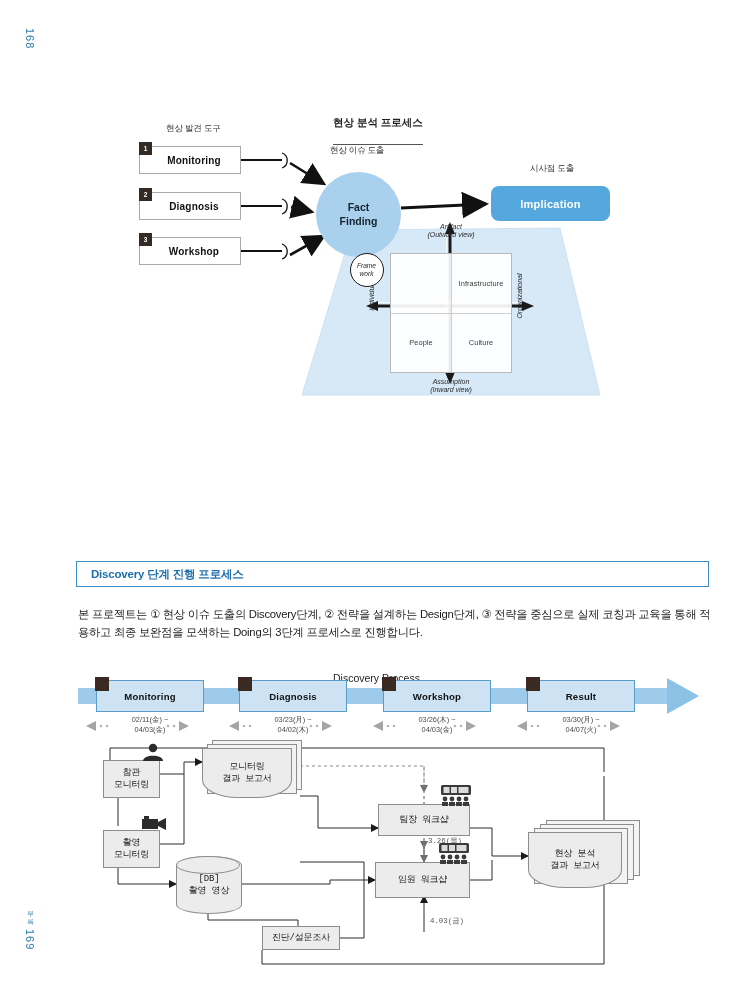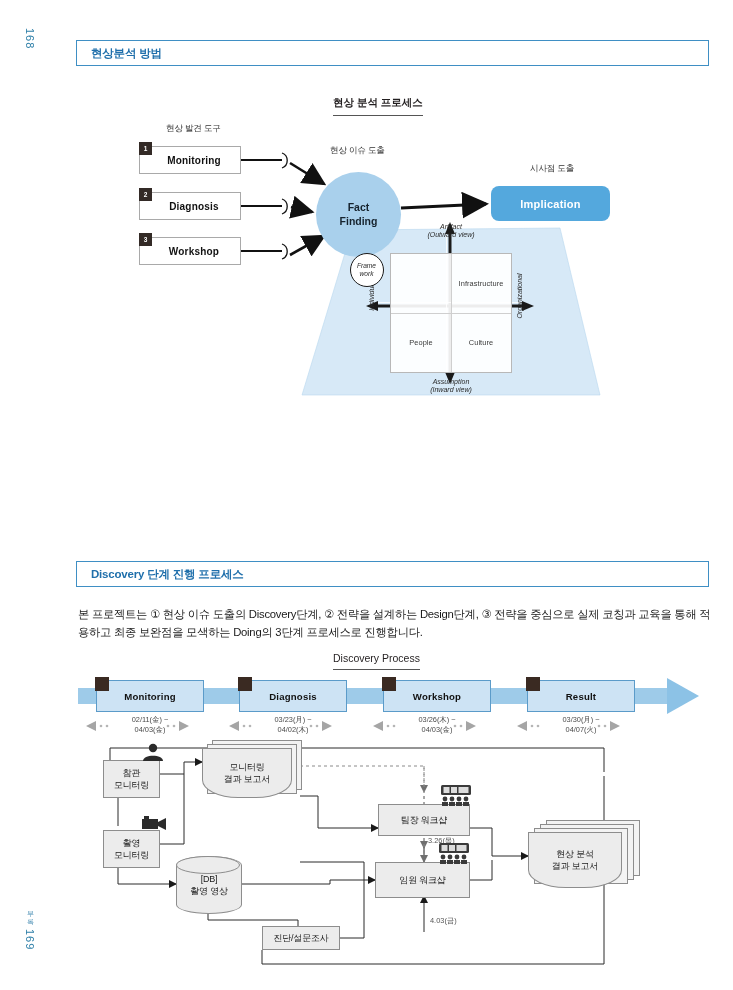--- a/index.html
+++ b/index.html
@@ -36,30 +36,30 @@
 
   
   .body-par{
     position:absolute;left:78px;top:605px;width:640px;
     font-size:11.3px;line-height:1.62;color:#1a1a1a;letter-spacing:-0.25px;
   }
 
   
   .diag-title{
     position:absolute;font-size:10.5px;color:#231f20;font-weight:bold;
-    border-bottom:1px solid #555;padding-bottom:5px;white-space:nowrap;
+    border-bottom:1px solid #555;padding-bottom:14px;white-space:nowrap;margin-top:20px;
   }
   #t1{left:333px;top:96px;}
   #t2{left:333px;top:652px;font-weight:normal;}
 
   
   #proc{position:absolute;left:0;top:110px;width:733px;height:320px;}
   .plabel{position:absolute;font-size:8.6px;color:#333;white-space:nowrap;letter-spacing:-0.2px;}
   #lbl-tools{left:166px;top:13px;}
-  #lbl-issue{left:330px;top:35px;}
+  #lbl-issue{left:330px;top:35px;font-family:Liberation Serif, serif;}
   #lbl-impl{left:530px;top:53px;}
 
   .toolbox{
     position:absolute;left:139px;width:102px;height:28px;
     border:1px solid #a9a9a9;background:#fff;box-sizing:border-box;
   }
   .toolbox .tb-txt{
     position:absolute;left:0;right:0;top:50%;transform:translateY(-50%);
     text-align:center;font-size:10px;font-weight:bold;color:#111;
     letter-spacing:0.2px;padding-left:8px;
@@ -124,21 +124,21 @@
     position:absolute;left:0;right:0;top:50%;transform:translateY(-50%);
     text-align:center;font-size:9.6px;font-weight:bold;color:#111;letter-spacing:0.2px;
   }
   .stage .st-sq{position:absolute;left:-2px;top:-4px;width:14px;height:14px;background:#3a2a22;}
   .tl-dates{
     position:absolute;top:39px;width:150px;text-align:center;
     font-size:7.4px;color:#4a4a4a;line-height:1.3;
   }
 
   
-  #flow{position:absolute;left:0;top:736px;width:613px;height:240px;}
+  #flow{position:absolute;left:0;top:736px;width:613px;height:240px;font-family:Liberation Mono, monospace;}
   #flow svg{position:absolute;left:0;top:0;}
   .node{
     position:absolute;background:#ececec;border:1px solid #8d8d8d;box-sizing:border-box;
     display:flex;align-items:center;justify-content:center;text-align:center;
     font-size:9px;color:#1a1a1a;line-height:1.35;letter-spacing:-0.2px;
   }
   .docstack{position:absolute;}
   .docstack .shadow{position:absolute;border:1px solid #8d8d8d;background:#f3f3f3;}
   .docwave{
     position:absolute;left:0;top:0;background:#ececec;border:1px solid #8d8d8d;
@@ -161,23 +161,20 @@
 <div class="page">
 
   <div class="folio folio-top">
     <span>168</span>
   </div>
   <div class="folio folio-bot">
     <span class="folio-kr">부록</span>
     <span class="folio-num">169</span>
   </div>
 
-  <div class="sec-head" id="sec1">
-    <span>현상분석 방법</span>
-  </div>
 
   <div class="diag-title" id="t1">현상 분석 프로세스</div>
 
   <div id="proc">
 
     <svg width="733" height="320">
       <defs>
         <marker id="ah" markerWidth="9" markerHeight="9" refX="8" refY="4.5" orient="auto">
           <path d="M0,0 L9,4.5 L0,9 z" fill="#111"></path>
         </marker>

